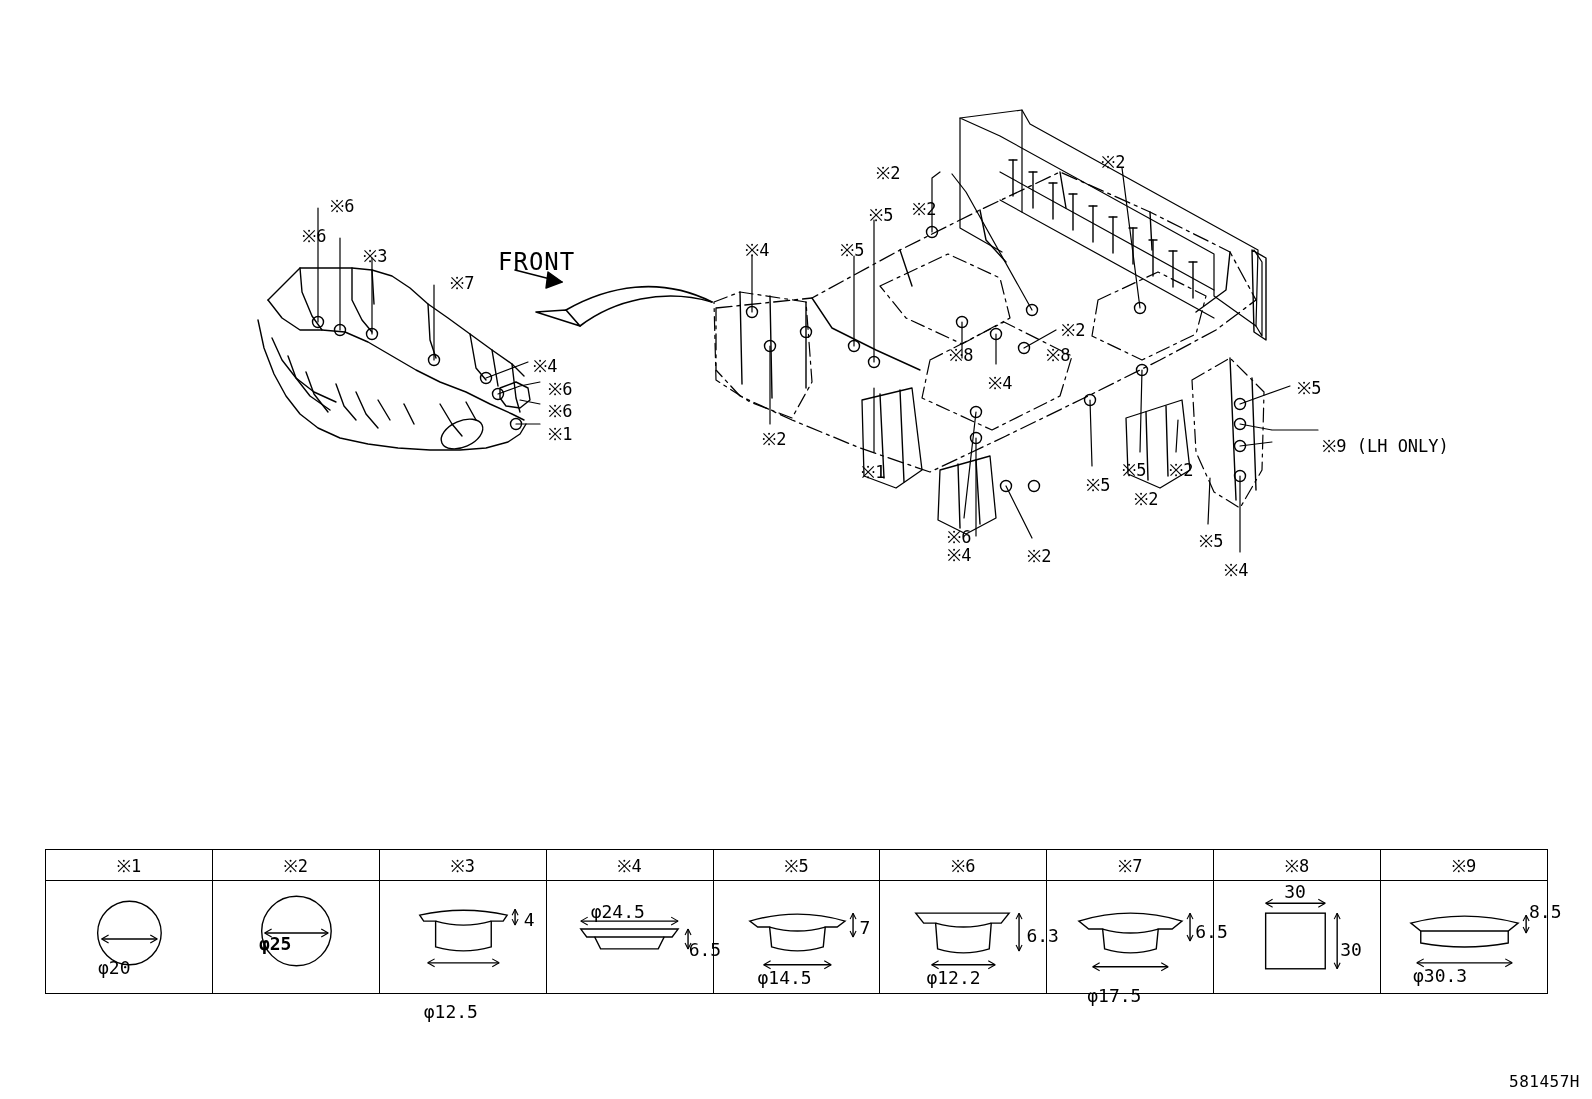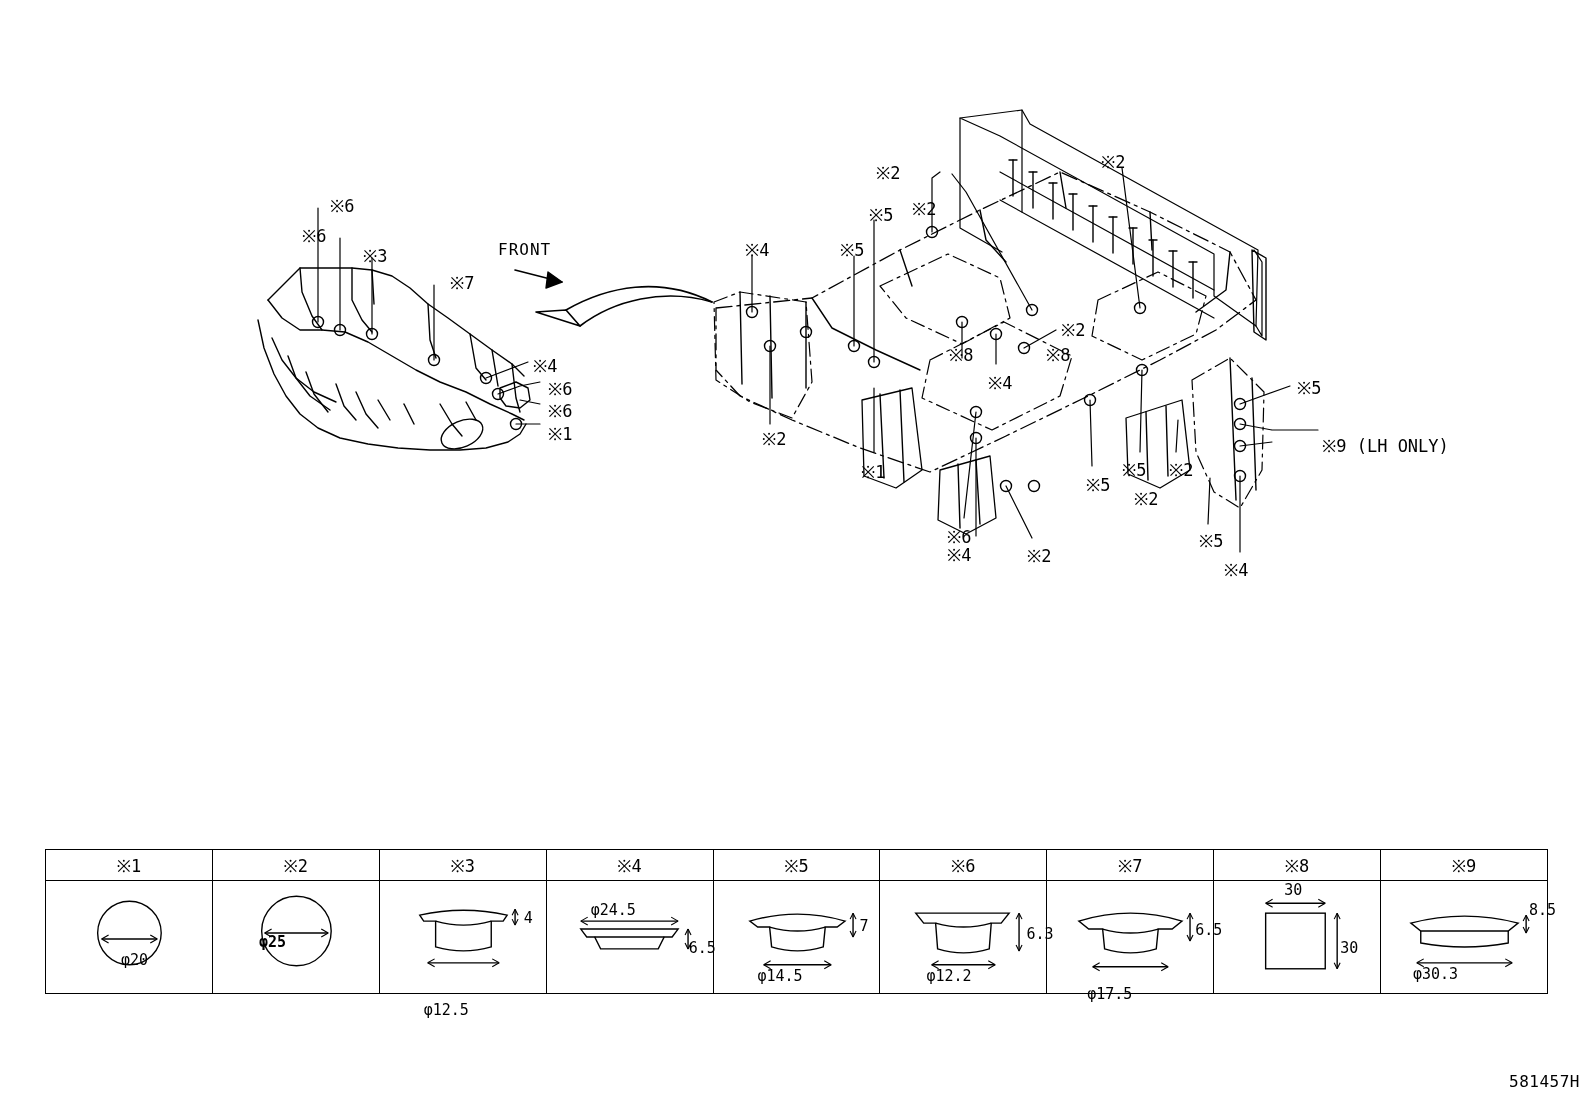--- a/index.html
+++ b/index.html
@@ -31,22 +31,22 @@
     position: absolute;
     font-family: "DejaVu Sans Mono", monospace;
     font-size: 17px;
     letter-spacing: 0px;
     white-space: nowrap;
     color: #000;
   }
   #front-label {
     position: absolute;
     left: 498px;
-    top: 240px;
-    font-size: 16px;
+    top: 248px;
+    font-size: 24px;
     letter-spacing: 1px;
   }
   
   #legend {
     position: absolute;
     left: 45px;
     top: 849px;
     width: 1503px;
     border-collapse: collapse;
     table-layout: fixed;
@@ -78,21 +78,21 @@
   }
   .cellfig svg {
     position: absolute;
     left: 0; top: 0;
     width: 100%;
     height: 100%;
   }
   .dimtxt {
     position: absolute;
     font-family: "DejaVu Sans Mono", monospace;
-    font-size: 15px;
+    font-size: 18px;
     white-space: nowrap;
   }
   #sheetcode {
     position: absolute;
     right: 12px;
     bottom: 8px;
     font-size: 16px;
     letter-spacing: 0.5px;
   }
 </style>
@@ -328,21 +328,21 @@
 
       <td>
         <div class="cellfig">
           <svg viewBox="0 0 167 112" preserveAspectRatio="xMidYMid meet">
             <g fill="none" stroke="#000" stroke-width="1.4">
               <circle cx="84" cy="52" r="32"></circle>
               <path d="M56 58 L112 58"></path>
               <path d="M56 58 L63 54 M56 58 L63 62 M112 58 L105 54 M112 58 L105 62" stroke-width="1.2"></path>
             </g>
           </svg>
-          <div class="dimtxt" style="left:52px; top:70px;margin-left:23px;">φ20</div>
+          <div class="dimtxt" style="left:52px; top:76px;">φ20</div>
         </div>
       </td>
 
       <td>
         <div class="cellfig">
           <svg viewBox="0 0 167 112" preserveAspectRatio="xMidYMid meet">
             <g fill="none" stroke="#000" stroke-width="1.4">
               <circle cx="84" cy="50" r="35"></circle>
               <path d="M52 52 L116 52"></path>
               <path d="M52 52 L59 48 M52 52 L59 56 M116 52 L109 48 M116 52 L109 56" stroke-width="1.2"></path>

